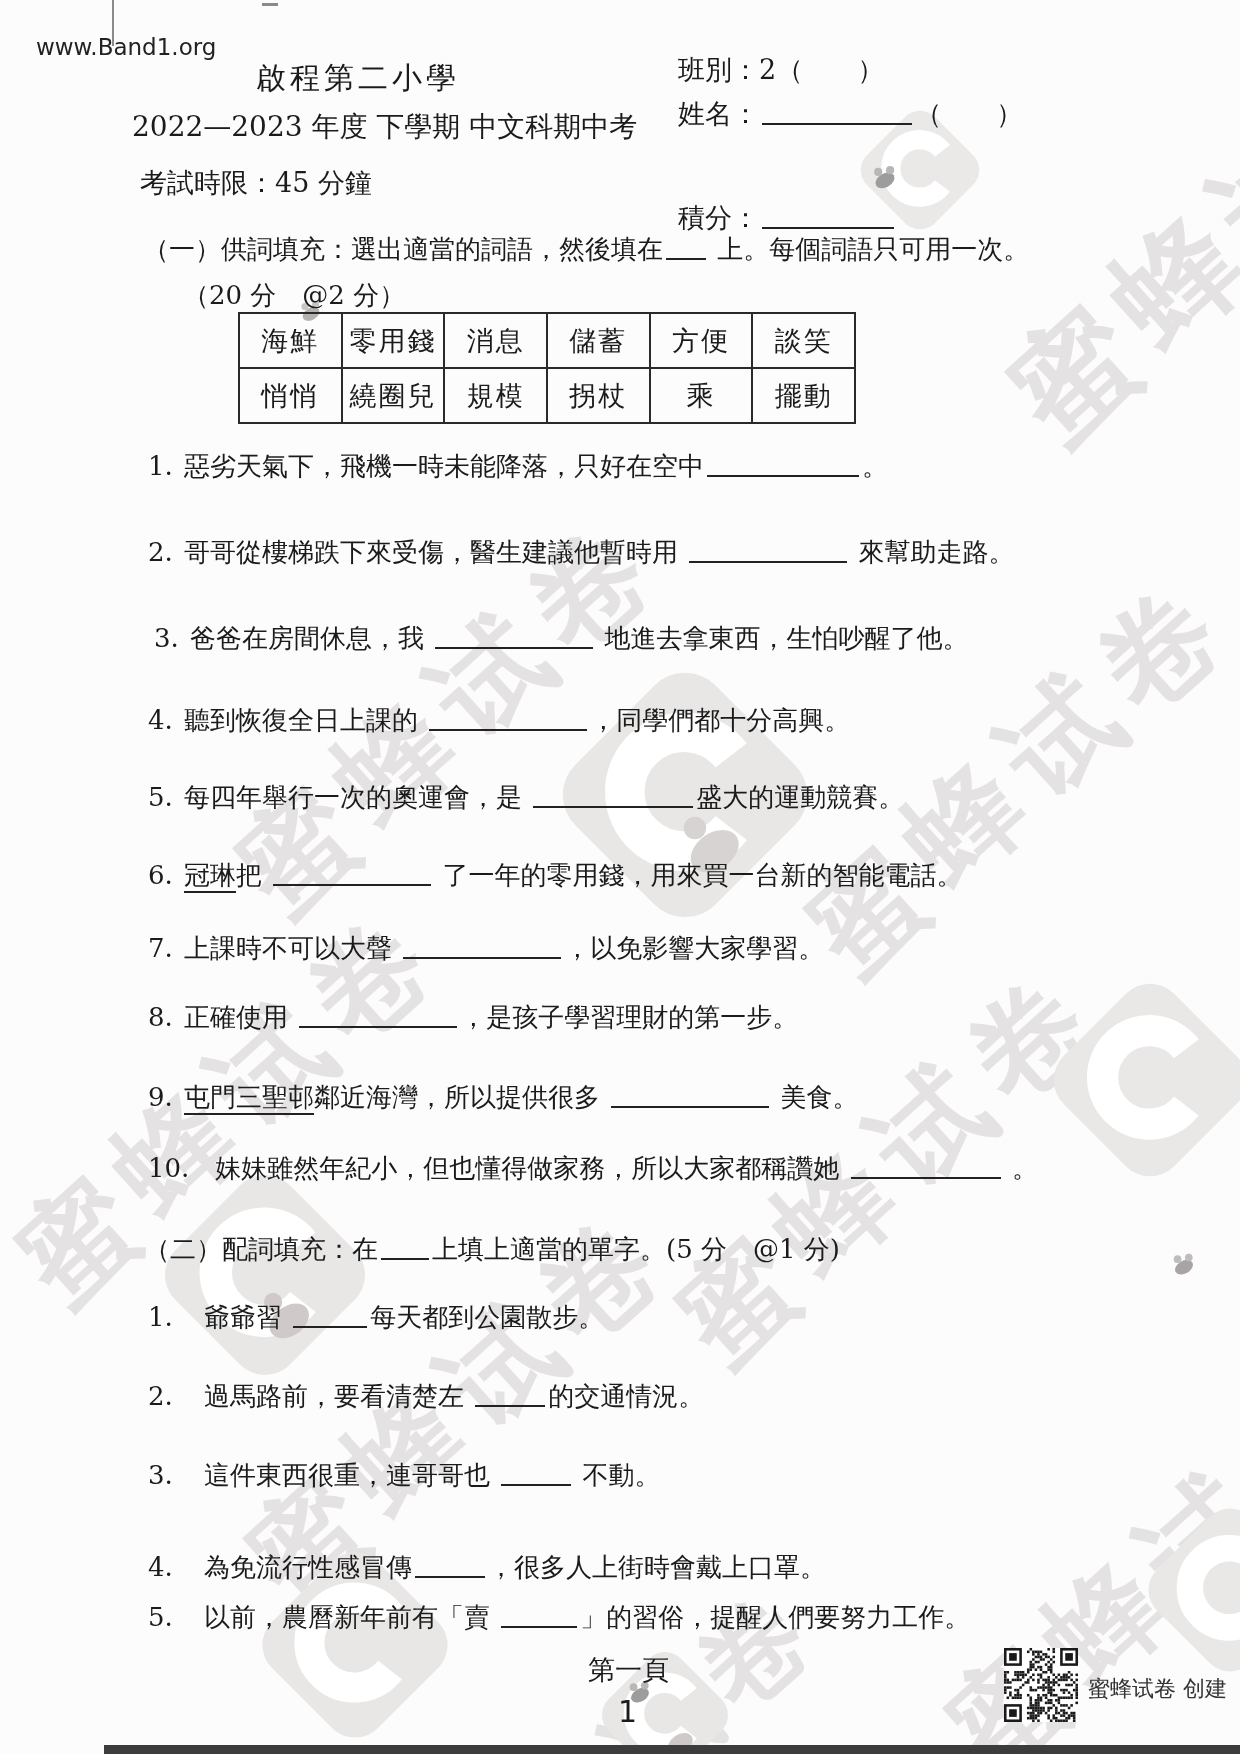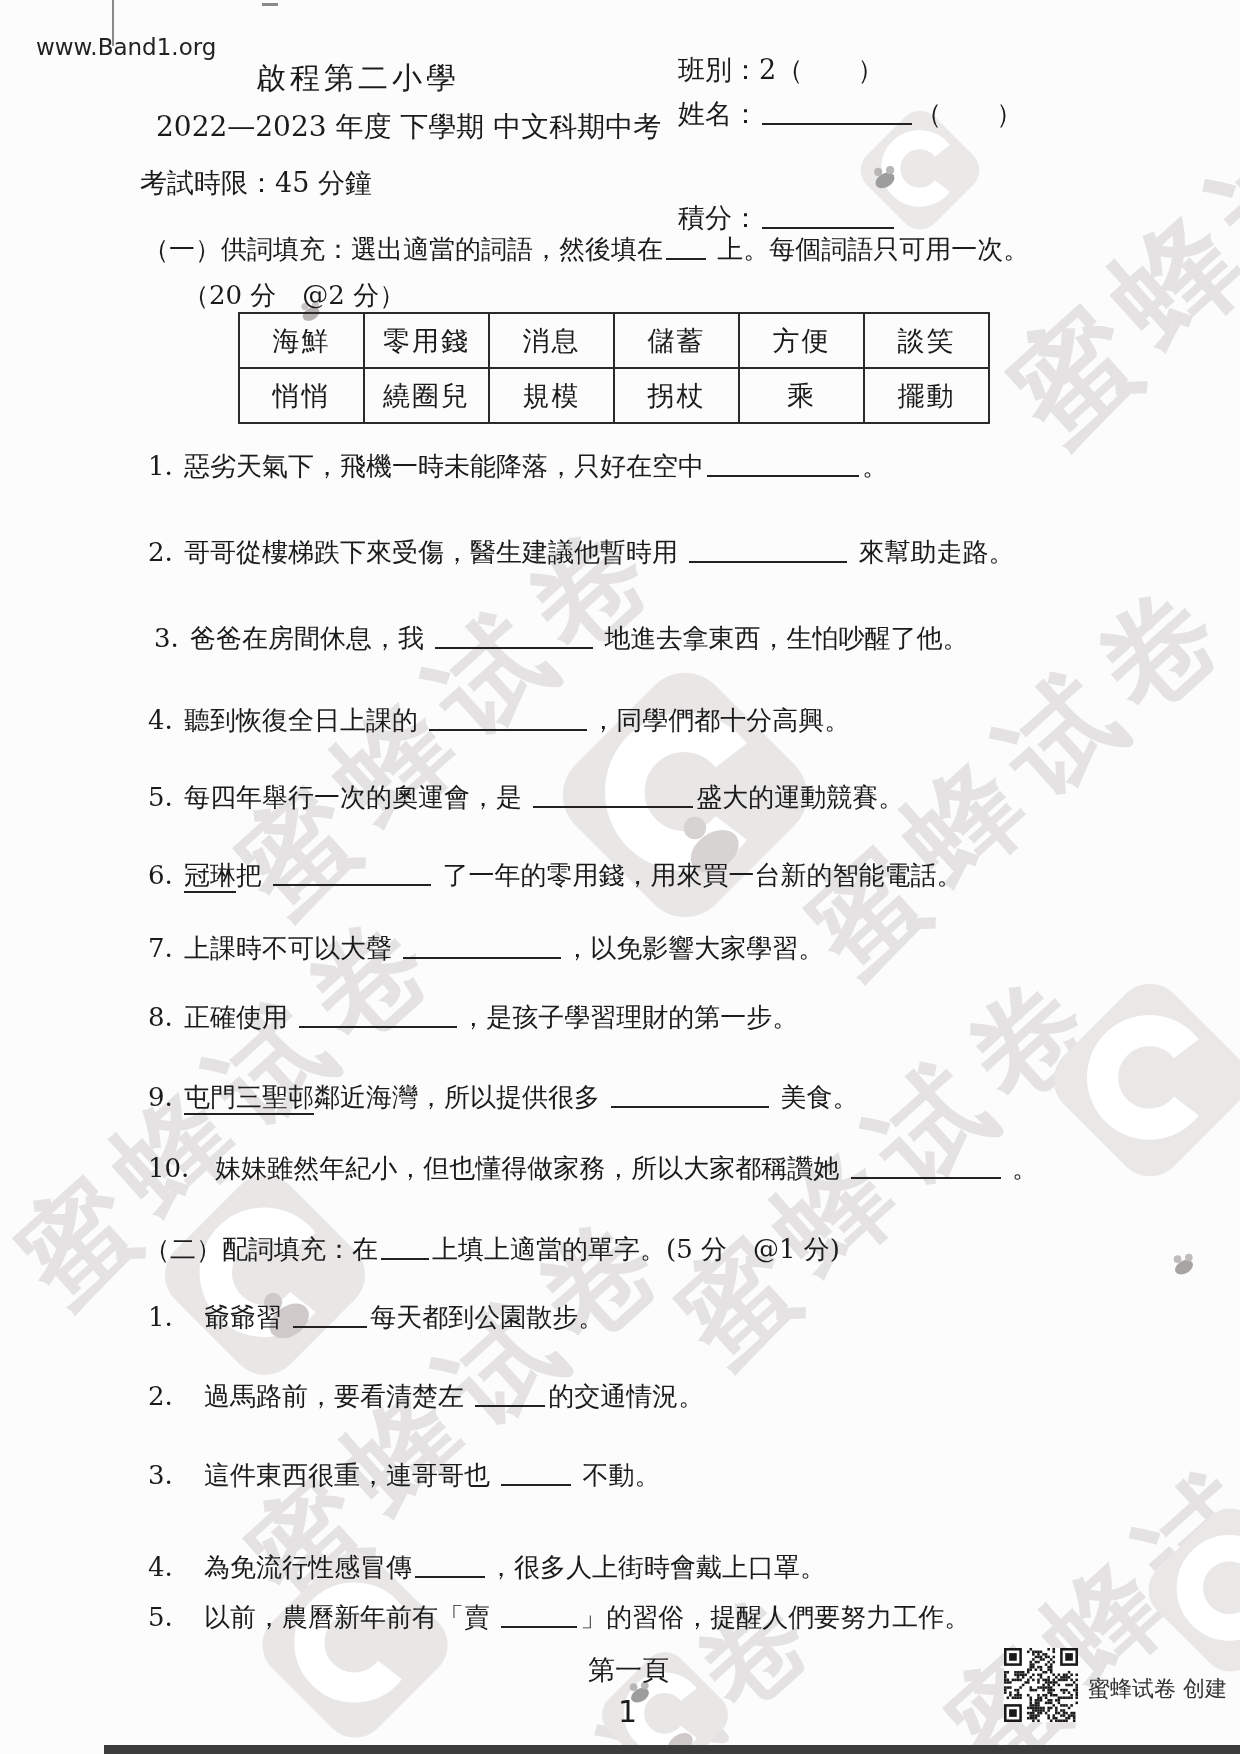--- a/index.html
+++ b/index.html
@@ -28,21 +28,21 @@
   .question{position:absolute;left:148px;font-size:26px;white-space:nowrap;}
   .qnum{display:inline-block;min-width:30px;margin-right:6px;}
   .qnum.wide{margin-right:26px;}
   .blank{
     display:inline-block;border-bottom:2px solid #222;
     height:20px;vertical-align:-2px;margin:0 3px;
   }
   .ul-text{border-bottom:2px solid #222;padding-bottom:1px;}
   
   .word-table{
-    position:absolute;left:238px;top:312px;width:752px;
+    position:absolute;left:238px;top:312px;width:618px;
     border-collapse:collapse;table-layout:fixed;
   }
   .word-table td{
     border:2px solid #2a2a2a;text-align:center;font-size:27px;
     height:53px;padding:0;letter-spacing:2px;
   }
   .footer-page{font-size:27px;}
   .footer-num{font-family:"DejaVu Sans","Liberation Sans",sans-serif;font-size:30px;}
   .qr-caption{font-family:"DejaVu Sans","Liberation Sans",sans-serif;font-size:22px;color:#333;}
   .bottom-bar{position:absolute;left:104px;top:1745px;width:1136px;height:9px;background:#3c3c3c;z-index:3;}
@@ -119,21 +119,21 @@
   <div class="artifact" style="left:262px;top:3px;width:16px;height:3px;"></div>
 </div>
 
 <div class="content">
 
   <div class="abs site" style="left:36px;top:34px;">www.Band1.org</div>
 
   <div class="abs school" style="left:256px;top:58px;">啟程第二小學</div>
   <div class="abs hline" style="left:678px;top:52px;">班別：2（　　）</div>
 
-  <div class="abs title" style="left:156px;top:108px;">2022—2023 年度  下學期  中文科期中考</div>
+  <div class="abs title" style="left:132px;top:108px;">2022—2023 年度  下學期  中文科期中考</div>
   <div class="abs hline" style="left:678px;top:96px;"><span>姓名：</span><span class="blank" style="width:150px;"></span><span>（　　）</span></div>
 
   <div class="abs hline" style="left:140px;top:165px;">考試時限：45 分鐘</div>
   <div class="abs hline" style="left:678px;top:172px;margin-top:28px;"><span>積分：</span><span class="blank" style="width:132px;"></span></div>
 
   <div class="abs sec-head" style="left:143px;top:232px;text-align:center;" id="s1-heading"><span>（一）供詞填充：選出適當的詞語，然後填在</span><span class="blank" style="width: 40px;"></span><span> 上。每個詞語只可用一次。</span></div>
   <div class="abs points" style="left:183px;top:278px;">（20 分　@2 分）</div>
 
   <table class="word-table">
     <tbody id="word-bank-body">

